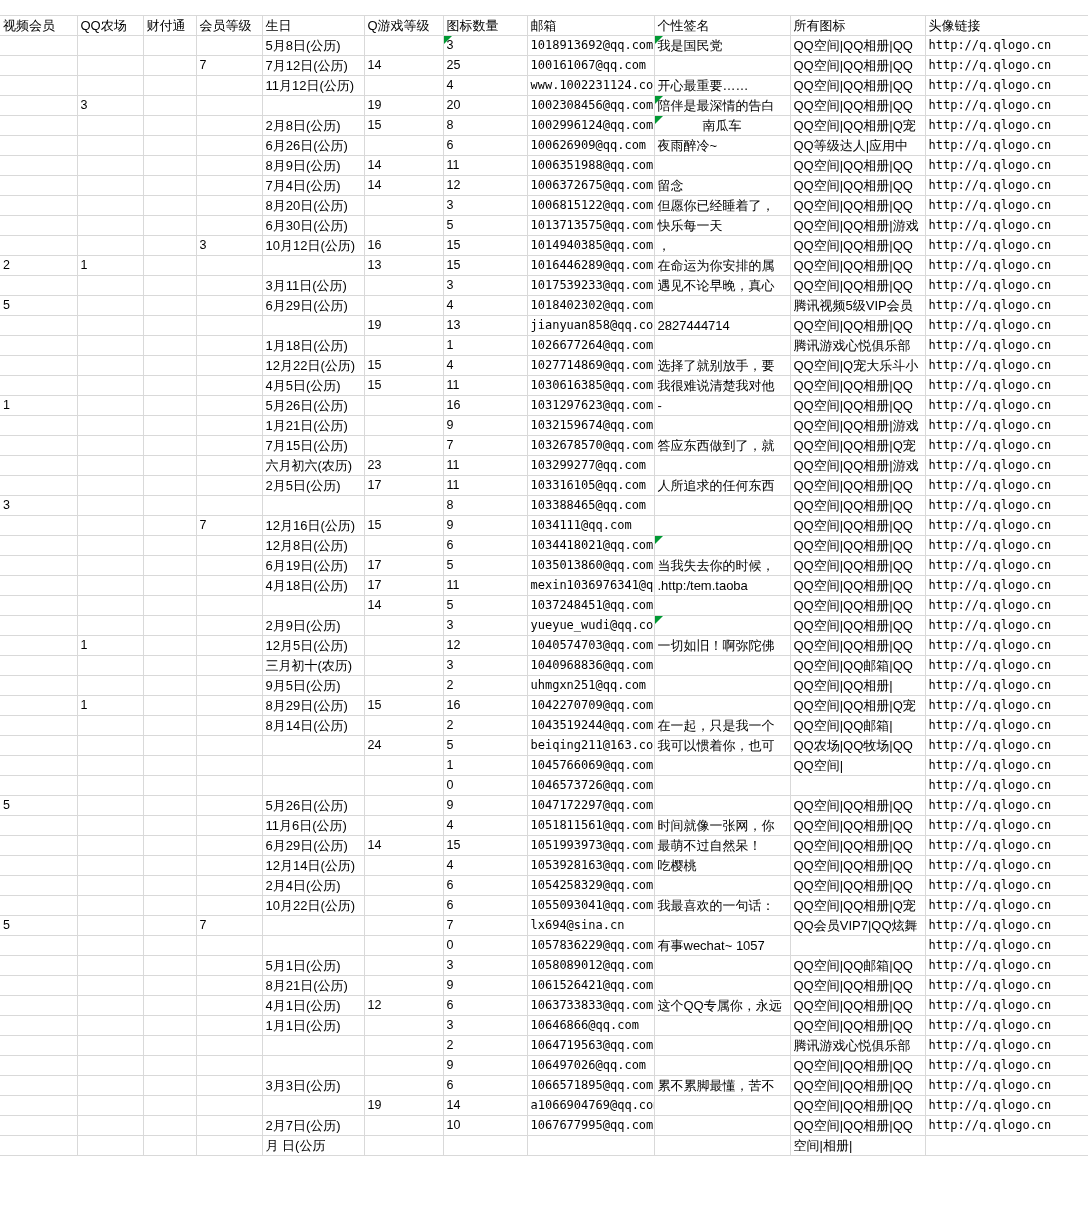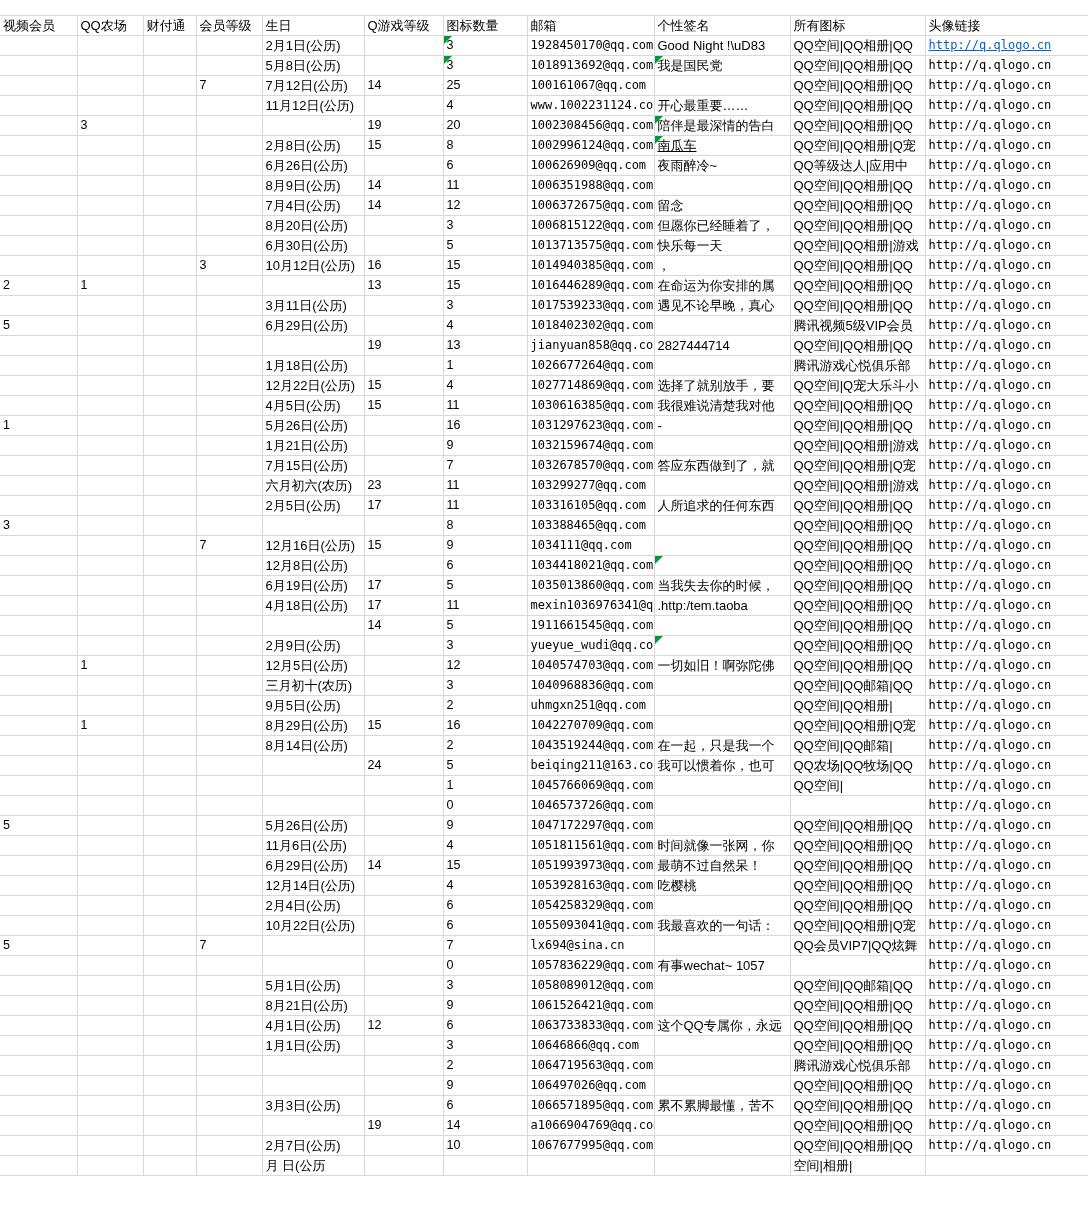--- a/index.html
+++ b/index.html
@@ -8,21 +8,21 @@
   .top-strip{height:15px;background:#fff;}
   table{table-layout:fixed;border-collapse:collapse;width:1088px;background:#fff;}
   td,th{height:19px;padding:0 3px;border-right:1px solid #d9d9d9;border-bottom:1px solid #d9d9d9;
         white-space:nowrap;overflow:hidden;text-align:left;vertical-align:middle;
         font-weight:normal;font-size:13px;line-height:19px;position:relative;}
   tr.header-row th{border-top:1px solid #d9d9d9;}
   td.mono{font-family:"DejaVu Sans Mono","Liberation Mono",monospace;font-size:12px;}
   td.num{font-size:12.5px;}
   td.tri::before{content:"";position:absolute;top:0;left:0;width:0;height:0;
         border:4px solid transparent;border-top-color:var(--tri);border-left-color:var(--tri);}
-  td.sig-right{text-align:left;text-decoration:underline;}
+  td.sig-right{text-align:center;}
   a.avatar-link{color:var(--link);text-decoration:underline;cursor:pointer;}
 </style>
 </head>
 <body>
 
 <div class="top-strip"></div>
 
 <table>
   <colgroup>
       <col style="width: 77px;">
@@ -51,33 +51,20 @@
         <th>所有图标</th>
         <th>头像链接</th>
       </tr>
     </thead>
   <tbody>
       <tr>
         <td class="num"></td>
         <td class="num"></td>
         <td class="num"></td>
         <td class="num"></td>
-        <td>2月1日(公历)</td>
-        <td class="num"></td>
-        <td class="num tri">3</td>
-        <td class="mono">1928450170@qq.com</td>
-        <td>Good Night !\uD83</td>
-        <td>QQ空间|QQ相册|QQ</td>
-        <td class="mono"><a class="avatar-link">http://q.qlogo.cn</a></td>
-      </tr>
-      <tr>
-        <td class="num"></td>
-        <td class="num"></td>
-        <td class="num"></td>
-        <td class="num"></td>
         <td>5月8日(公历)</td>
         <td class="num"></td>
         <td class="num tri">3</td>
         <td class="mono">1018913692@qq.com</td>
         <td class="tri">我是国民党</td>
         <td>QQ空间|QQ相册|QQ</td>
         <td class="mono">http://q.qlogo.cn</td>
       </tr>
       <tr>
         <td class="num"></td>
@@ -431,21 +418,21 @@
         <td class="mono">http://q.qlogo.cn</td>
       </tr>
       <tr>
         <td class="num"></td>
         <td class="num"></td>
         <td class="num"></td>
         <td class="num"></td>
         <td></td>
         <td class="num">14</td>
         <td class="num">5</td>
-        <td class="mono">1911661545@qq.com</td>
+        <td class="mono">1037248451@qq.com</td>
         <td></td>
         <td>QQ空间|QQ相册|QQ</td>
         <td class="mono">http://q.qlogo.cn</td>
       </tr>
       <tr>
         <td class="num"></td>
         <td class="num"></td>
         <td class="num"></td>
         <td class="num"></td>
         <td>2月9日(公历)</td>

